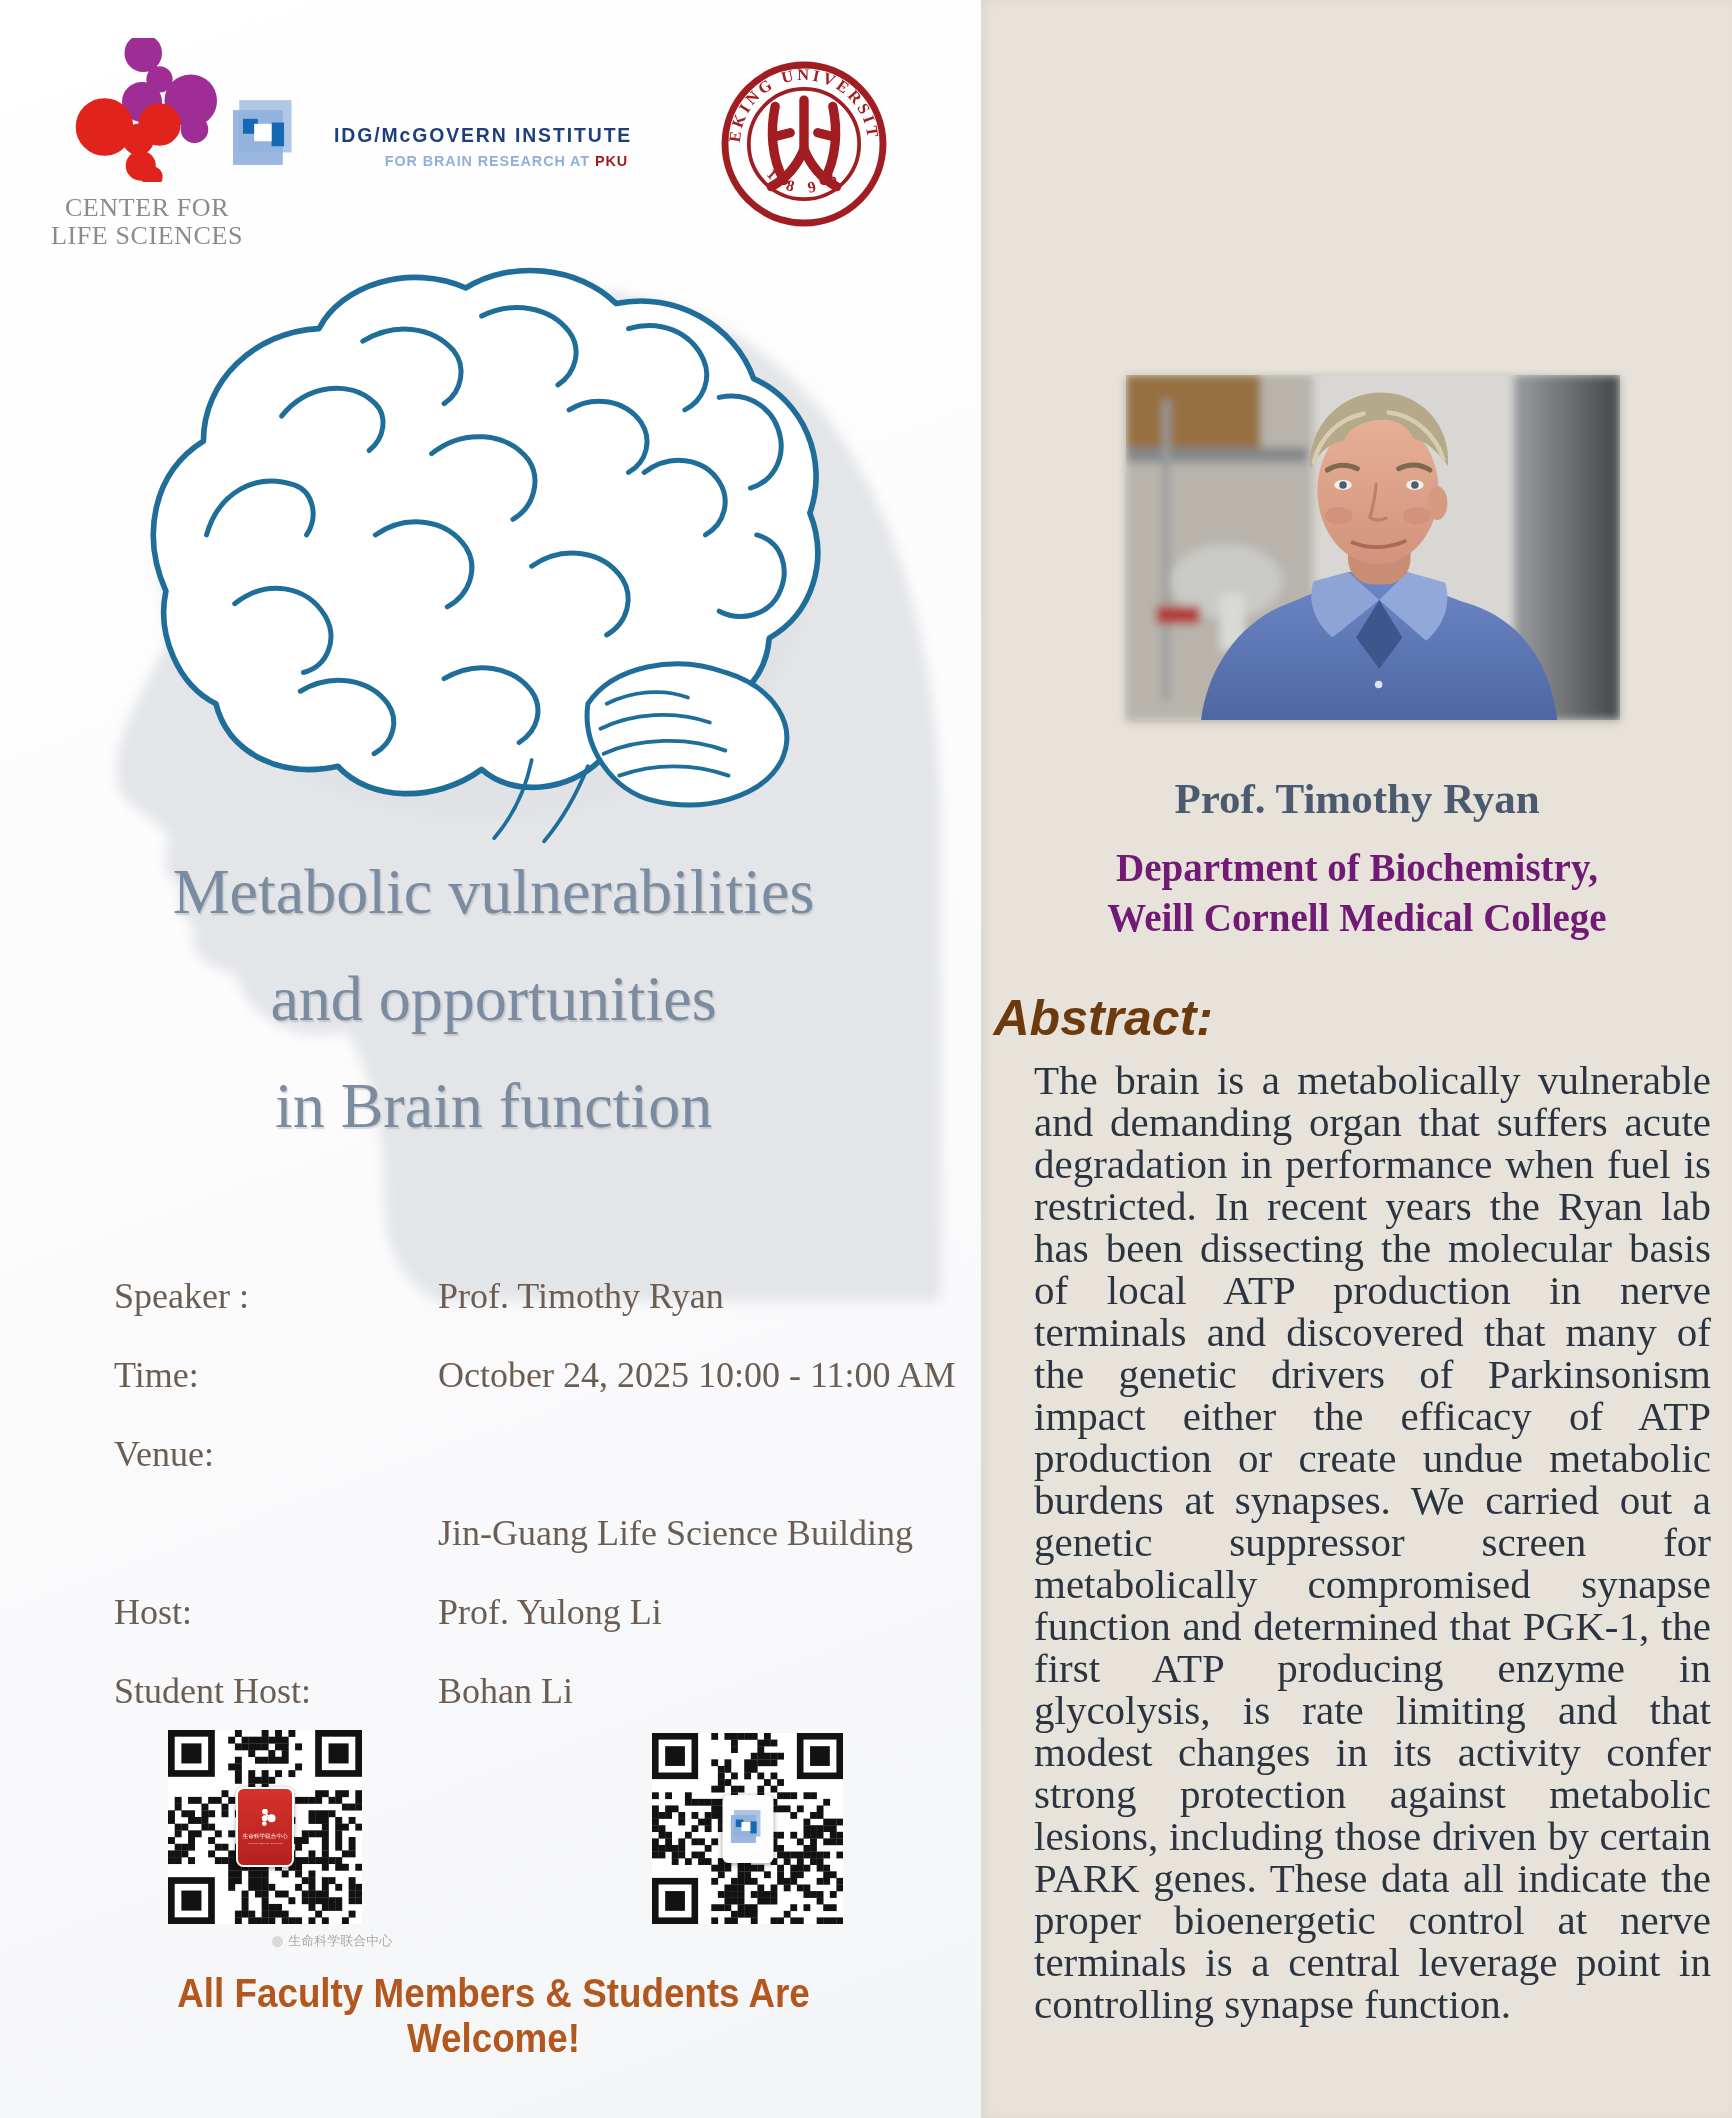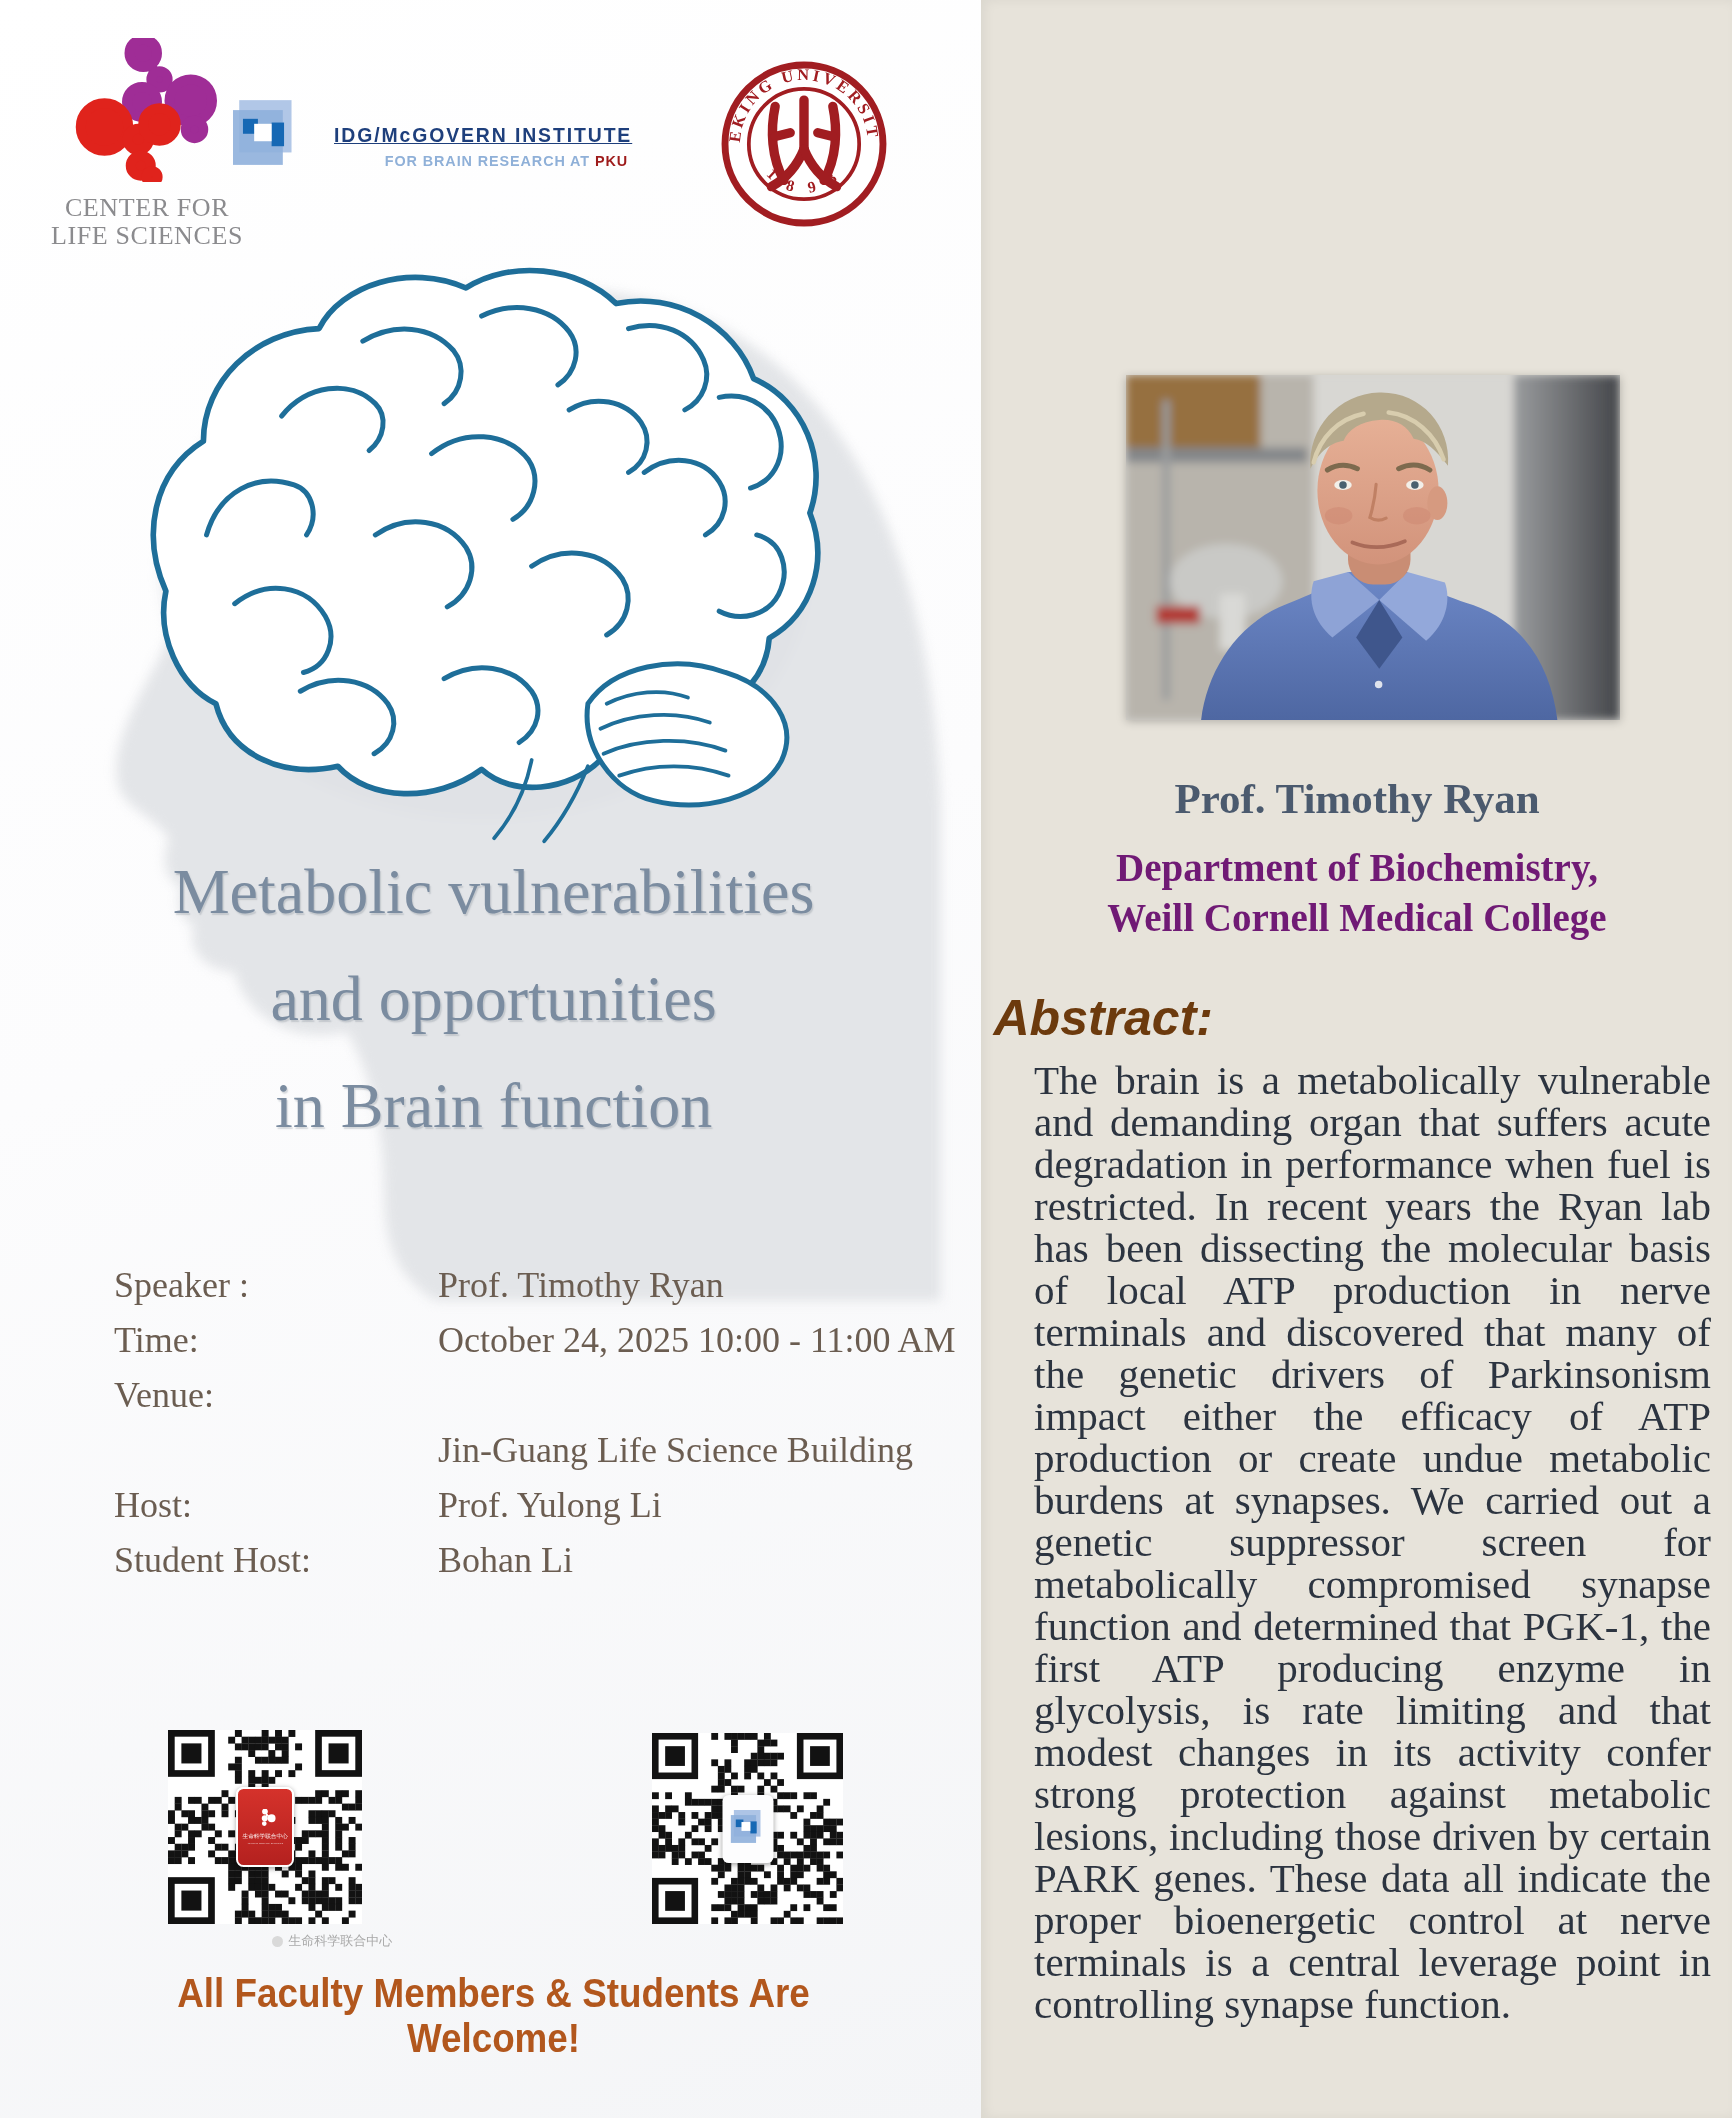--- a/index.html
+++ b/index.html
@@ -11,35 +11,35 @@
   .left-panel { position:absolute; left:0; top:0; width:981px; height:2119px;
     background:linear-gradient(160deg,#ffffff 0%,#fcfcfd 45%,#f4f5f7 100%); }
 
   .cls-logo { position:absolute; left:44px; top:38px; width:206px; }
   .cls-logo svg { display:block; margin:0 auto; }
   .cls-text { margin-top:12px; text-align:center; color:#8b8b8e; font-size:26px; line-height:1.06; letter-spacing:0.6px; }
 
   .idg-logo { position:absolute; left:233px; top:100px; display:flex; align-items:flex-start; }
   .idg-icon { width:66px; height:75px; }
   .idg-text { margin-left:35px; margin-top:24px; width:294px; font-family:"Liberation Sans", sans-serif; }
-  .idg-title { color:#1e3f7c; font-weight:bold; font-size:19.4px; letter-spacing:1.9px; white-space:nowrap;text-decoration:underline; }
+  .idg-title { color:#1e3f7c; font-weight:bold; font-size:19.4px; letter-spacing:1.9px; white-space:nowrap; }
   .idg-sub { margin-top:6px; text-align:right; color:#8fb0d8; font-weight:bold; font-size:14.4px; letter-spacing:0.9px; white-space:nowrap; }
   .idg-sub .pku { color:#9e1b1b; }
 
   .pku-seal { position:absolute; left:720px; top:60px; }
 
   .silhouette { position:absolute; left:34px; top:244px; filter:blur(5.6px); opacity:.95; }
   .brain { position:absolute; left:94px; top:266px; }
 
   .main-title { position:absolute; left:56px; top:839px; width:875px; text-align:center;
     font-size:64px; line-height:1.67; color:#7b8ca0; font-weight:normal;
     text-shadow:1.3px 1.9px 1.3px rgba(100,110,125,.25); }
 
   .details { position:absolute; left:114px; top:1251px; width:863px; }
-  .detail-row { display:flex; height:55px; align-items:flex-end; font-size:36px; color:#6b5d51; }
+  .detail-row { display:flex; height:55px; align-items:flex-start; font-size:36px; color:#6b5d51;margin-top:24px; }
   .detail-label { width:324px; flex:none; }
   .detail-value { flex:1; white-space:nowrap; }
 
   .qr { position:absolute; background:#fff; }
   .qr-left { left:168px; top:1730px; width:194px; height:194px; }
   .qr-right { left:652px; top:1733px; width:191px; height:191px; }
   .qr svg { display:block; }
   .qr-badge-red { position:absolute; left:50%; top:50%; transform:translate(-50%,-50%);
     width:58px; height:80px; background:linear-gradient(180deg,#d5322b,#b4211f);
     border:2.5px solid #fff; border-radius:7.5px; box-shadow:0 1.3px 5px rgba(0,0,0,.35);

